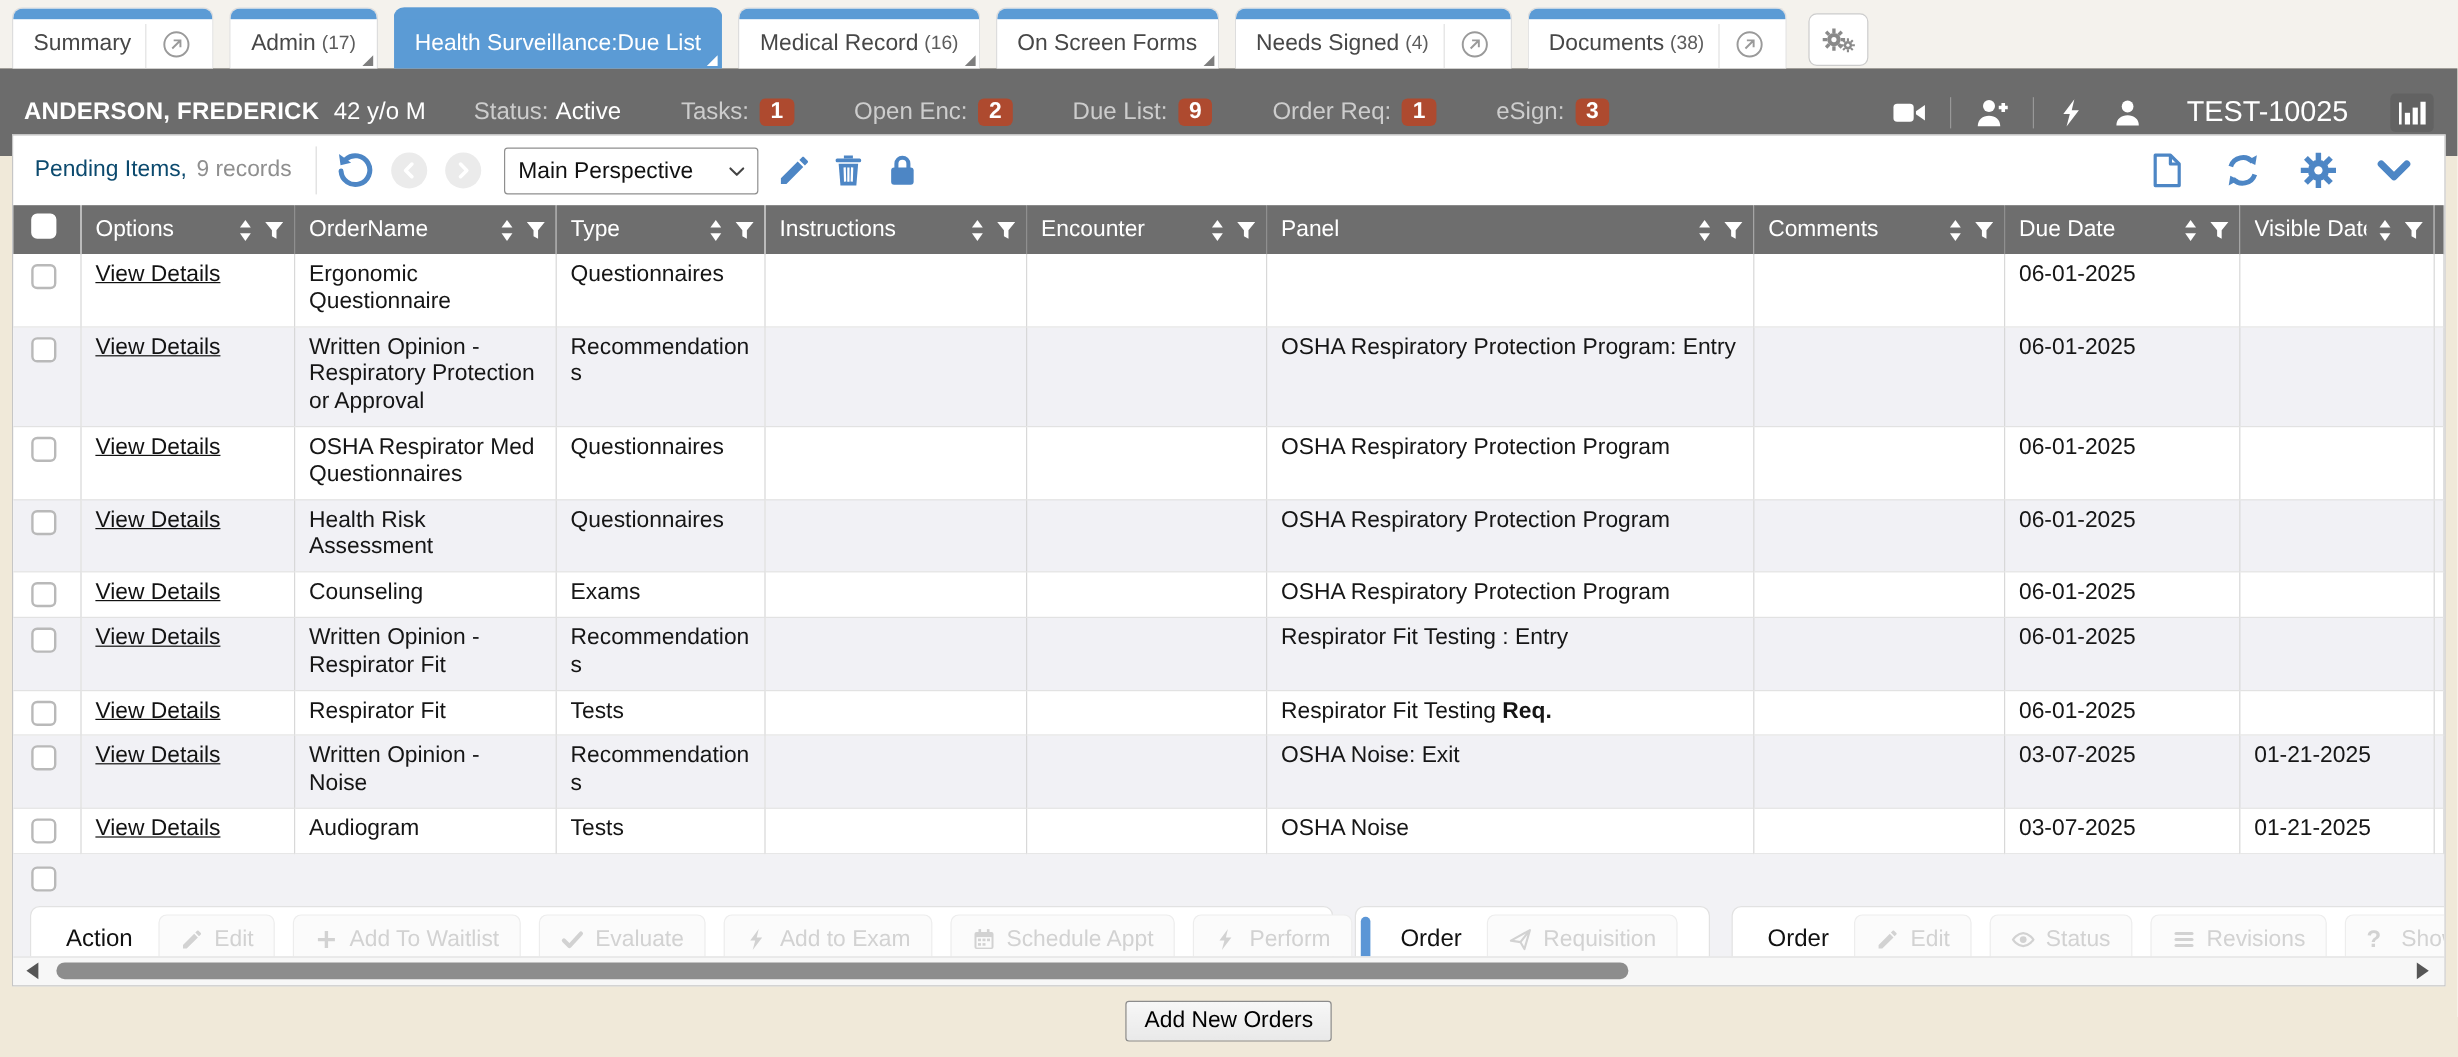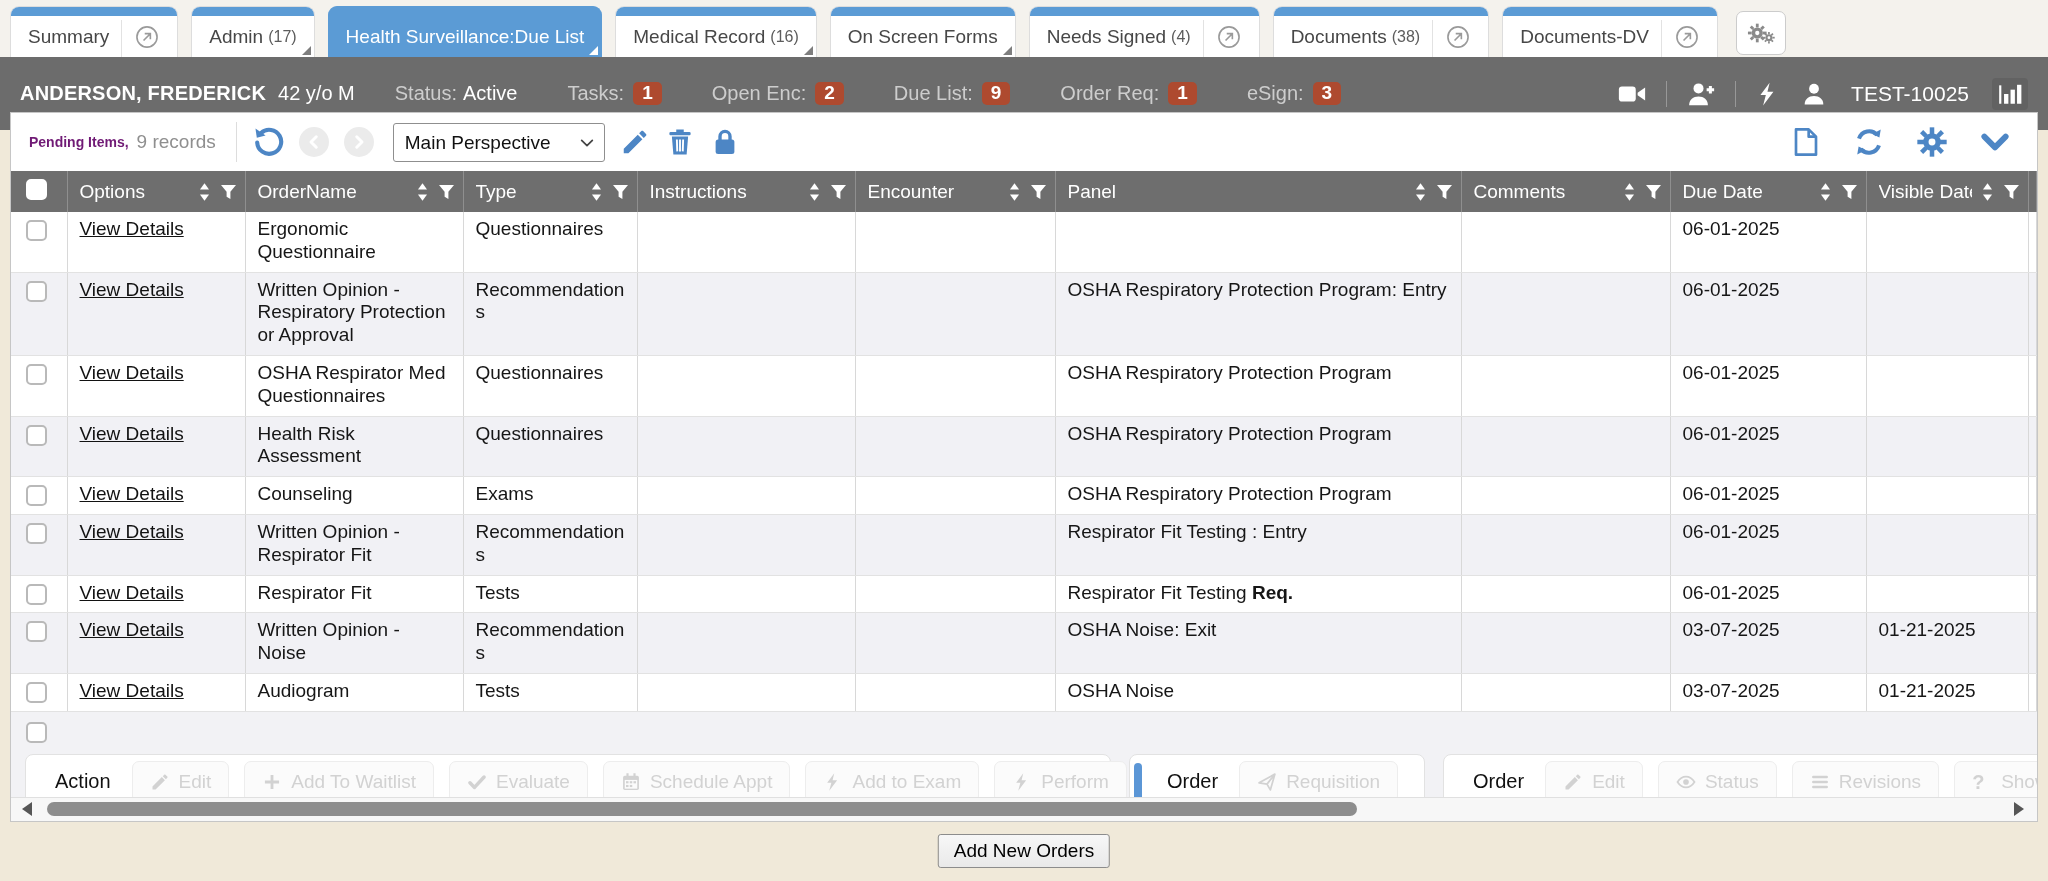--- a/index.html
+++ b/index.html
@@ -41,32 +41,32 @@
   .banner .pname{font-weight:bold;letter-spacing:.2px}
   .banner .page-sex{margin-left:12px}
   .status{margin-left:40px}
   .lbl{color:#cdcdcd}
   .val{color:#fff;margin-left:6px}
   .ctr{margin-left:50px;display:inline-flex;align-items:center}
   .badge{background:#ae4a2f;color:#fff;font-weight:bold;border-radius:5px;
          padding:1px 9px 2px;font-size:19px;margin-left:9px;line-height:1.1}
   .b-icons{margin-left:auto;display:flex;align-items:center;gap:19px;color:#fff}
   .vdiv{width:1px;height:26px;background:#989898}
-  .userid{font-size:21px;margin:0 4px}
+  .userid{font-size:24px;margin:0 16px}
   .chart-box{background:#626262;border-radius:4px;padding:3px 5px;display:flex}
 
   
   .panel{position:absolute;left:10px;right:10px;top:112px;bottom:59px;background:#fff;
          border:1px solid #c6c6c6;box-sizing:border-box;overflow:hidden;
          display:flex;flex-direction:column}
 
   .toolbar{display:flex;align-items:center;padding:9px 16px 9px 18px;gap:15px;flex:none}
   .tb-title{display:flex;align-items:baseline;gap:8px;padding-right:20px;
             border-right:1px solid #ddd;height:40px;align-items:center}
-  .tb-title .t1{font-weight:bold;color:#701a75;font-size:14px}
+  .tb-title .t1{font-weight:normal;color:#0c4a6e;font-size:19px}
   .tb-title .t2{color:#8f8f8f;font-size:19px}
   .blue{color:#4d86c5}
   .icon-btn{background:none;border:none;padding:0;cursor:pointer;display:inline-flex}
   .circle-btn{width:30px;height:30px;border-radius:50%;background:#ebebeb;color:#fff;
               display:inline-flex;align-items:center;justify-content:center;border:none;cursor:pointer}
   .sel-wrap{position:relative;display:inline-flex;margin-left:4px}
   select.persp{height:39px;width:212px;font-size:19px;font-family:inherit;color:#111;
                border:1px solid #8f8f8f;border-radius:3px;background:#fff;
                padding:0 36px 0 11px;appearance:none;-webkit-appearance:none}
   .sel-chev{position:absolute;right:10px;top:12px;color:#444;pointer-events:none}
@@ -167,30 +167,20 @@
       <span class="ic s26 tab-popout">
         <svg viewBox="0 0 24 24" fill="none" stroke="currentColor" stroke-width="1.5">
           <circle cx="12" cy="12" r="9.3"></circle>
           <path d="M8.8 15.2l6-6M9.9 8.9h5.2v5.2"></path>
         </svg>
       </span>
     </div>
     <div class="tab">
       <span class="tab-label">Documents</span>
       <span class="tab-count">(38)</span>
-      <span class="tab-sep"></span>
-      <span class="ic s26 tab-popout">
-        <svg viewBox="0 0 24 24" fill="none" stroke="currentColor" stroke-width="1.5">
-          <circle cx="12" cy="12" r="9.3"></circle>
-          <path d="M8.8 15.2l6-6M9.9 8.9h5.2v5.2"></path>
-        </svg>
-      </span>
-    </div>
-    <div class="tab">
-      <span class="tab-label">Documents-DV</span>
       <span class="tab-sep"></span>
       <span class="ic s26 tab-popout">
         <svg viewBox="0 0 24 24" fill="none" stroke="currentColor" stroke-width="1.5">
           <circle cx="12" cy="12" r="9.3"></circle>
           <path d="M8.8 15.2l6-6M9.9 8.9h5.2v5.2"></path>
         </svg>
       </span>
     </div>
     <button class="gears-btn">
     <span class="ic s28">
@@ -727,20 +717,28 @@
             <span class="ic s20">
               <svg viewBox="0 0 24 24" fill="none" stroke="currentColor" stroke-width="4.2" stroke-linecap="round" stroke-linejoin="round">
                 <path d="M3.5 13l5.5 5.5L20.5 6"></path>
               </svg>
             </span>
             <span>Evaluate</span>
           </button>
           <button class="dbtn" disabled="">
             <span class="ic s20">
               <svg viewBox="0 0 24 24" fill="currentColor">
+                <path d="M13.5 1.5 5 13h5l-2.5 9.5L17 10h-5.5z"></path>
+              </svg>
+            </span>
+            <span>Add to Exam</span>
+          </button>
+          <button class="dbtn" disabled="">
+            <span class="ic s20">
+              <svg viewBox="0 0 24 24" fill="currentColor">
                 <rect x="2.5" y="4.5" width="19" height="17" rx="2"></rect>
                 <rect x="4.5" y="9.5" width="15" height="10.5" fill="#fbfbfb"></rect>
                 <rect x="6.5" y="1.5" width="2.6" height="5"></rect>
                 <rect x="14.9" y="1.5" width="2.6" height="5"></rect>
                 <g fill="currentColor">
                   <rect x="6" y="11" width="3" height="2.6"></rect>
                   <rect x="10.5" y="11" width="3" height="2.6"></rect>
                   <rect x="15" y="11" width="3" height="2.6"></rect>
                   <rect x="6" y="15.5" width="3" height="2.6"></rect>
                   <rect x="10.5" y="15.5" width="3" height="2.6"></rect>
@@ -748,28 +746,20 @@
               </svg>
             </span>
             <span>Schedule Appt</span>
           </button>
           <button class="dbtn" disabled="">
             <span class="ic s20">
               <svg viewBox="0 0 24 24" fill="currentColor">
                 <path d="M13.5 1.5 5 13h5l-2.5 9.5L17 10h-5.5z"></path>
               </svg>
             </span>
-            <span>Add to Exam</span>
-          </button>
-          <button class="dbtn" disabled="">
-            <span class="ic s20">
-              <svg viewBox="0 0 24 24" fill="currentColor">
-                <path d="M13.5 1.5 5 13h5l-2.5 9.5L17 10h-5.5z"></path>
-              </svg>
-            </span>
             <span>Perform</span>
           </button>
         </div>
         <div class="bar bar1">
           <span class="accent"></span>
           <span class="bar-label">Order</span>
           <button class="dbtn" disabled="">
             <span class="ic s20">
               <svg viewBox="0 0 24 24" fill="none" stroke="currentColor" stroke-width="2.1" stroke-linejoin="round">
                 <path d="M2.5 13 21.5 2.5 16 21.5l-4-7zM12 14.5l9.5-12"></path>

